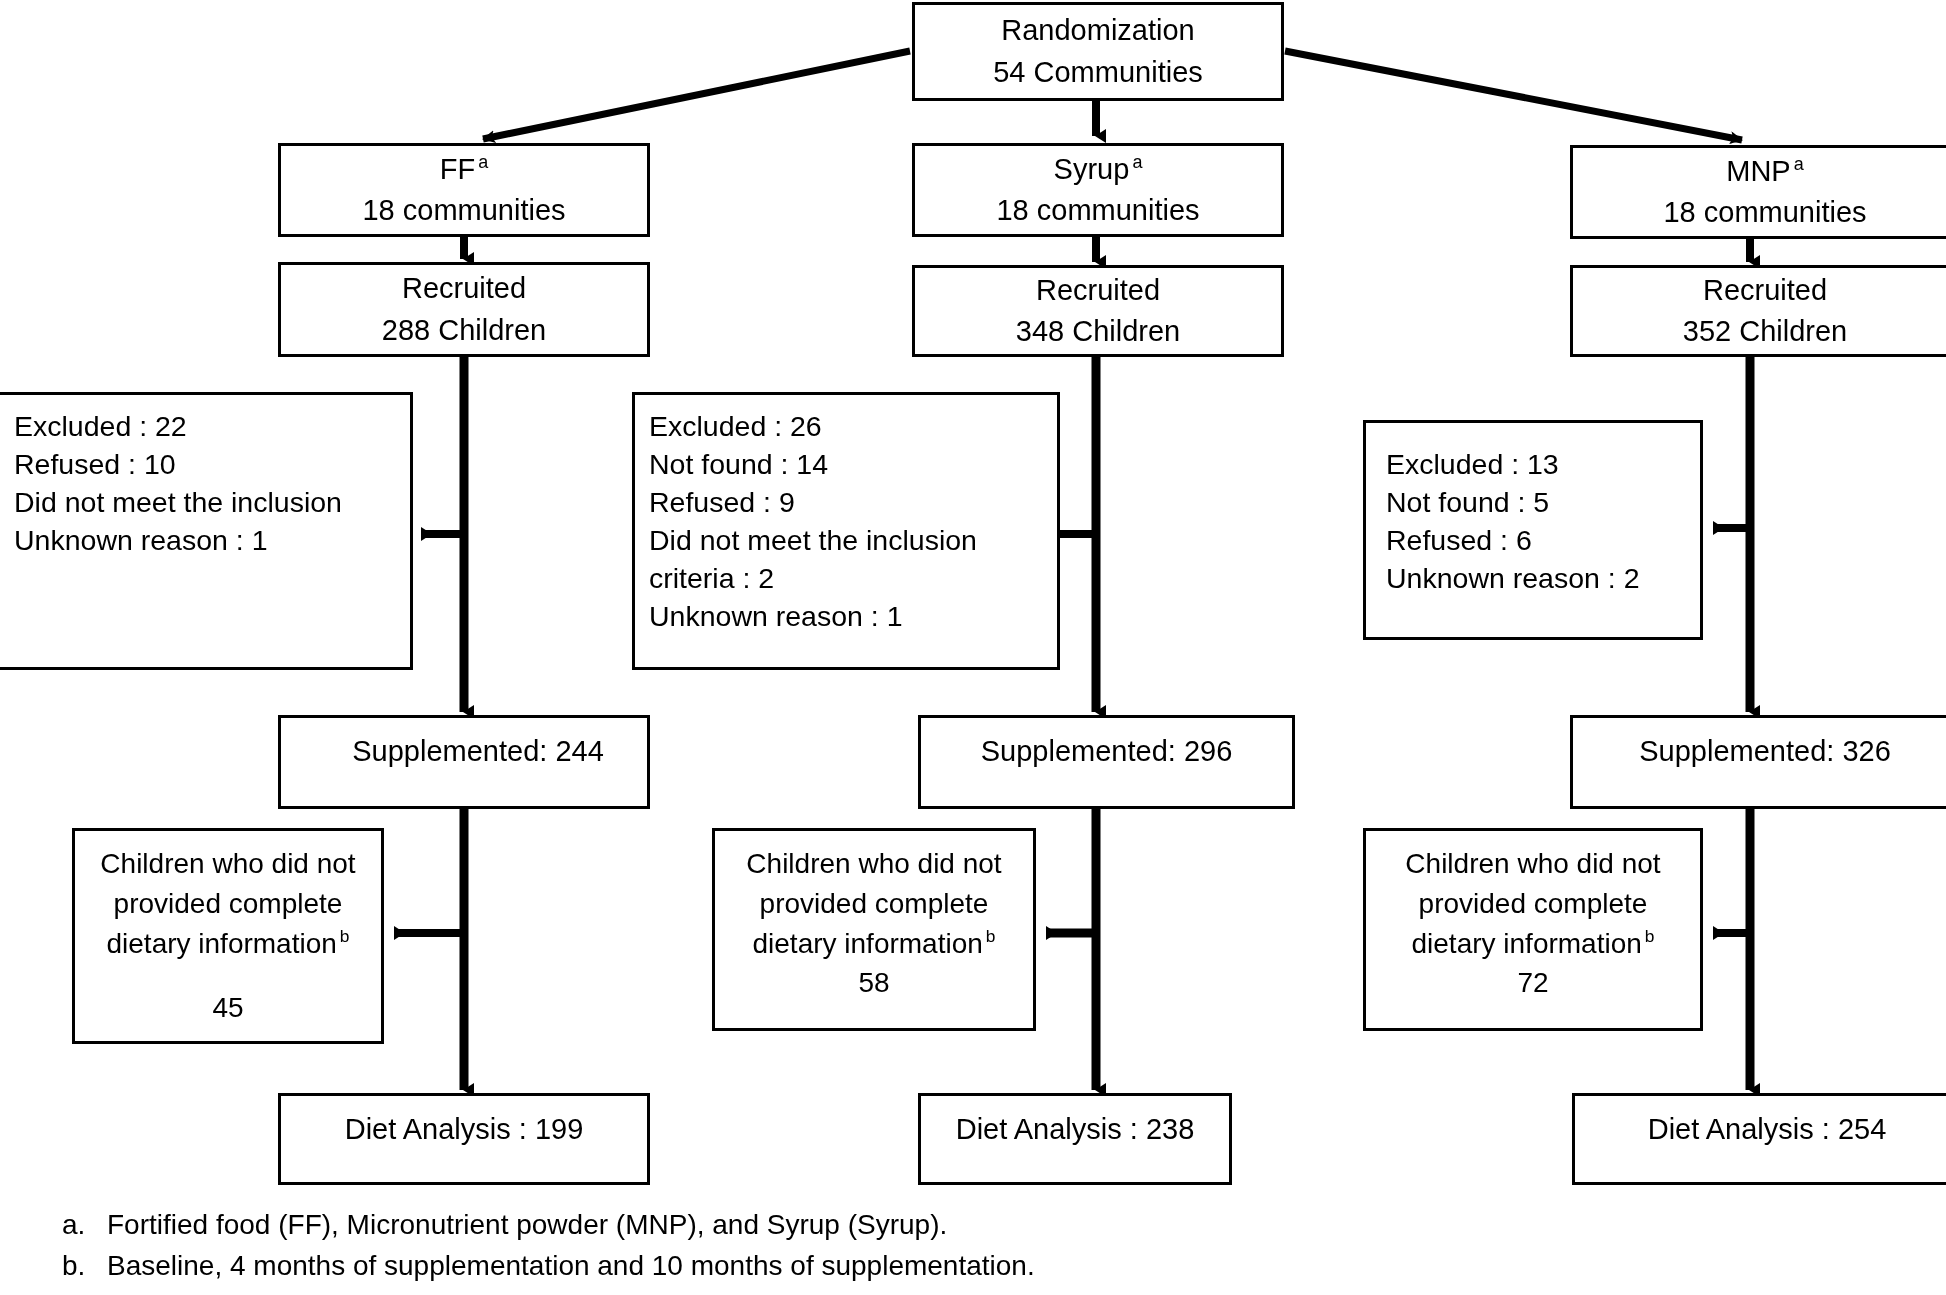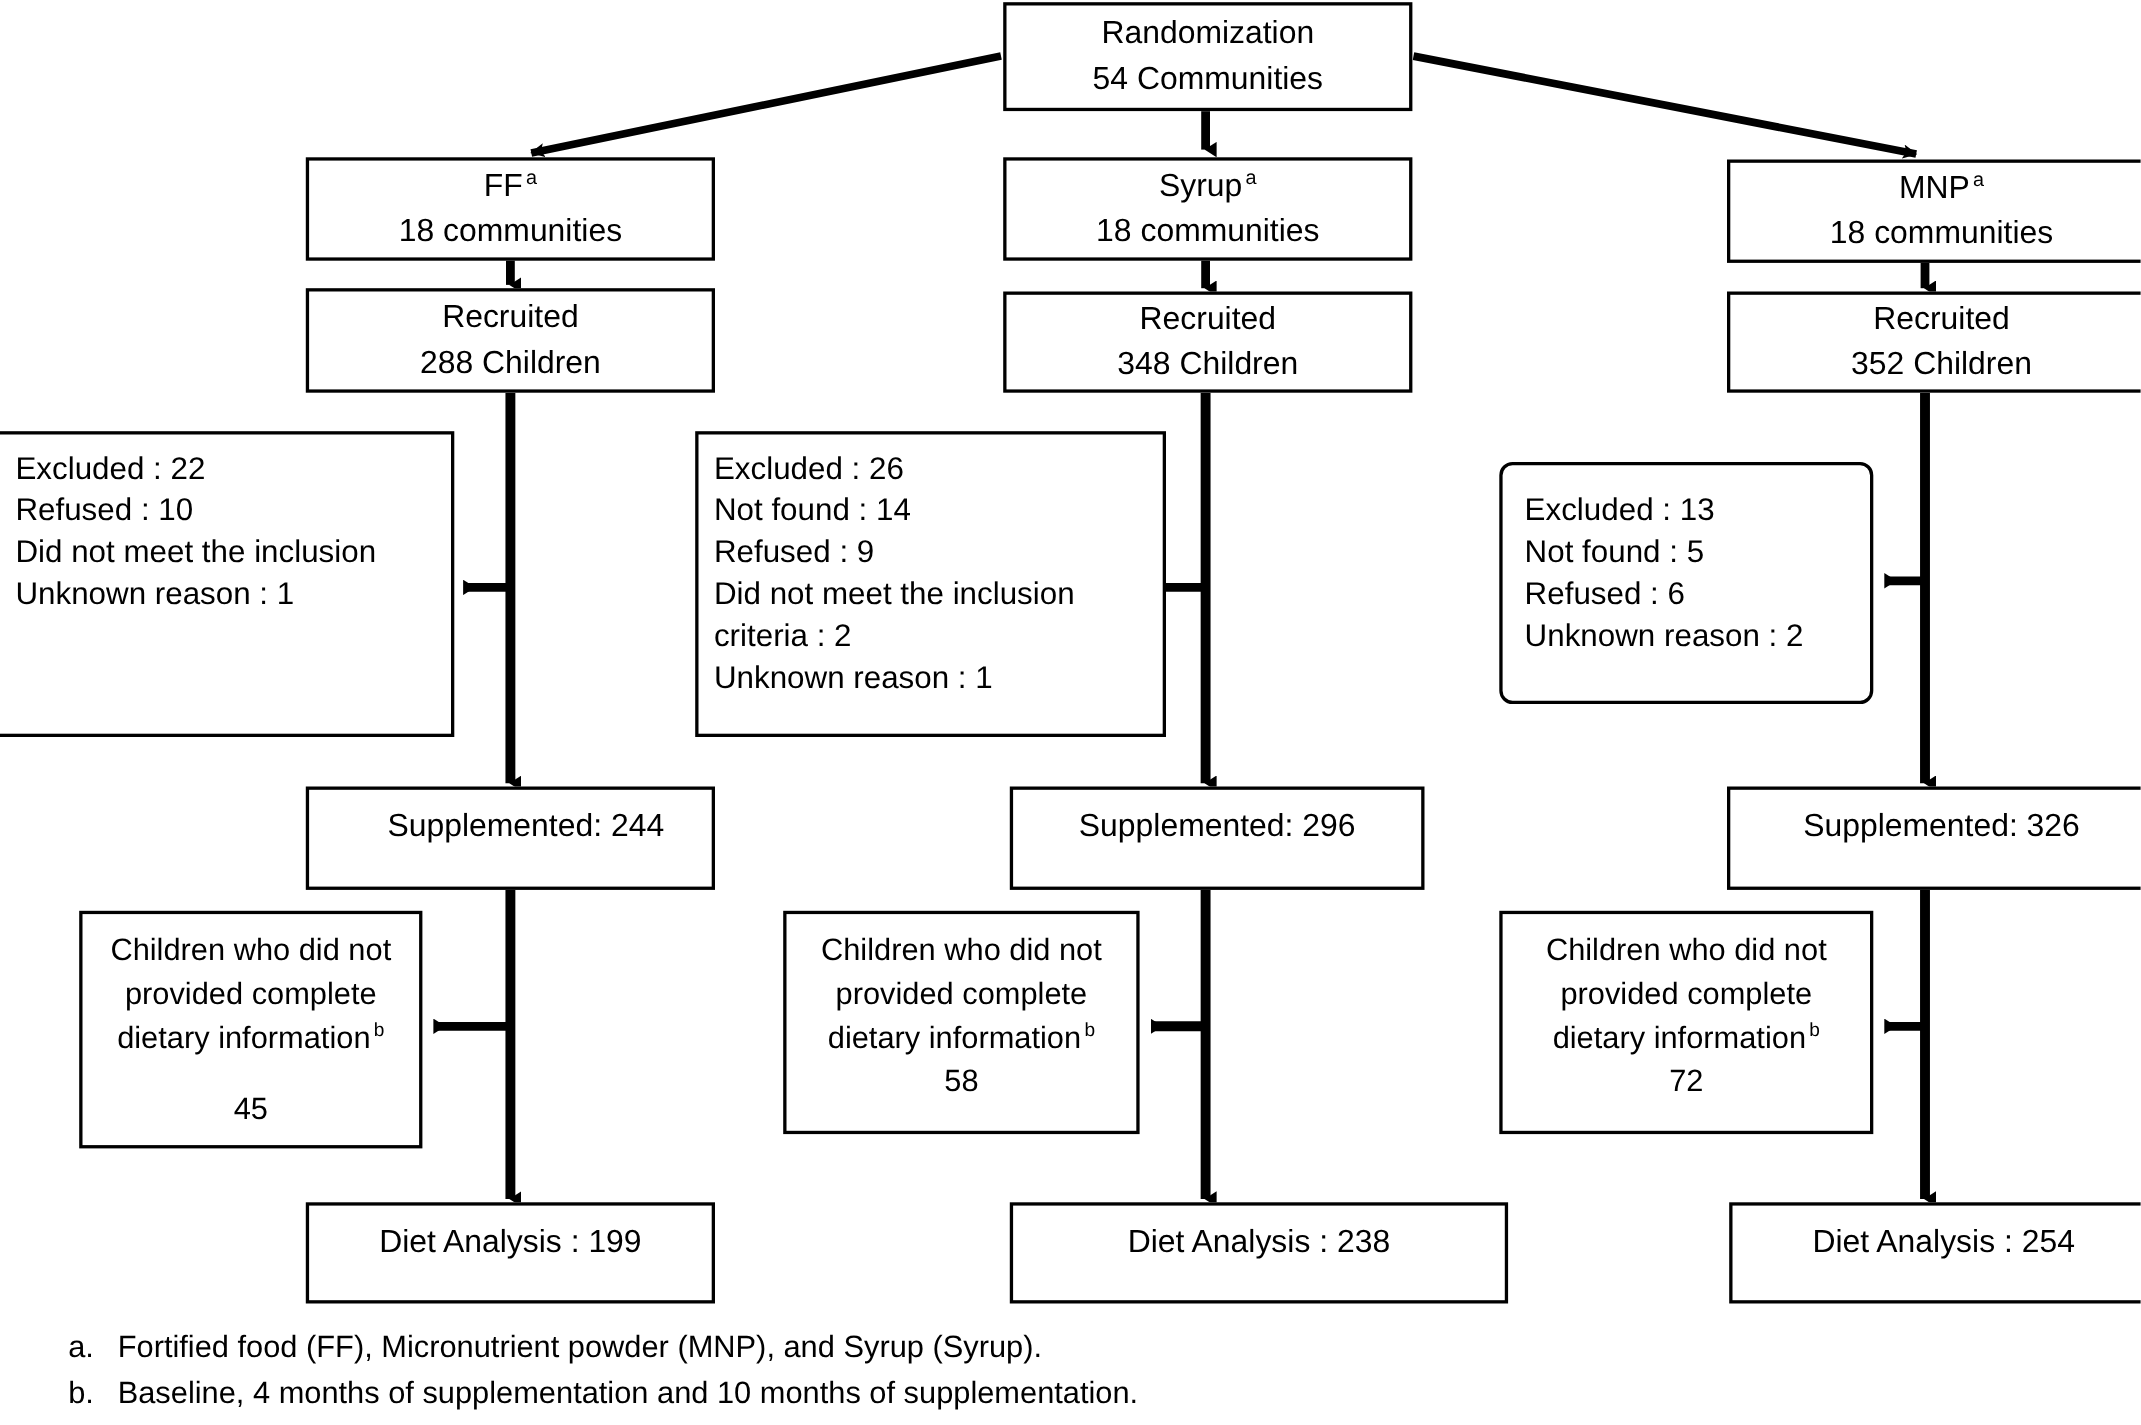--- a/index.html
+++ b/index.html
@@ -186,37 +186,37 @@
 
 <div class="node topcentered" style="left:712px; top:828px; width:324px; height:203px; font-size:28px;">
   <div>Children who did not</div>
   <div>provided complete</div>
   <div>
     <span>dietary information</span><span class="sup">b</span>
   </div>
   <div>58</div>
 </div>
 
-<div class="node topcentered" style="left:918px; top:1093px; width:453px; height:92px;">
+<div class="node topcentered" style="left:918px; top:1093px; width:314px; height:92px;">
   <div>Diet Analysis : 238</div>
 </div>
 
 <div class="node centered" style="left:1570px; top:145px; width:390px; height:94px;">
   <div>
     <span>MNP</span><span class="sup">a</span>
   </div>
   <div>18 communities</div>
 </div>
 
 <div class="node centered" style="left:1570px; top:265px; width:390px; height:92px;">
   <div>Recruited</div>
   <div>352 Children</div>
 </div>
 
-<div class="node listbox" style="left:1363px; top:420px; width:340px; height:220px; padding-top:22px; padding-left:20px;border-radius:12px;">
+<div class="node listbox" style="left:1363px; top:420px; width:340px; height:220px; padding-top:22px; padding-left:20px;">
   <div class="line">Excluded : 13</div>
   <div class="line">Not found : 5</div>
   <div class="line">Refused : 6</div>
   <div class="line">Unknown reason : 2</div>
 </div>
 
 <div class="node topcentered" style="left:1570px; top:715px; width:390px; height:94px;">
   <div>Supplemented: 326</div>
 </div>
 

